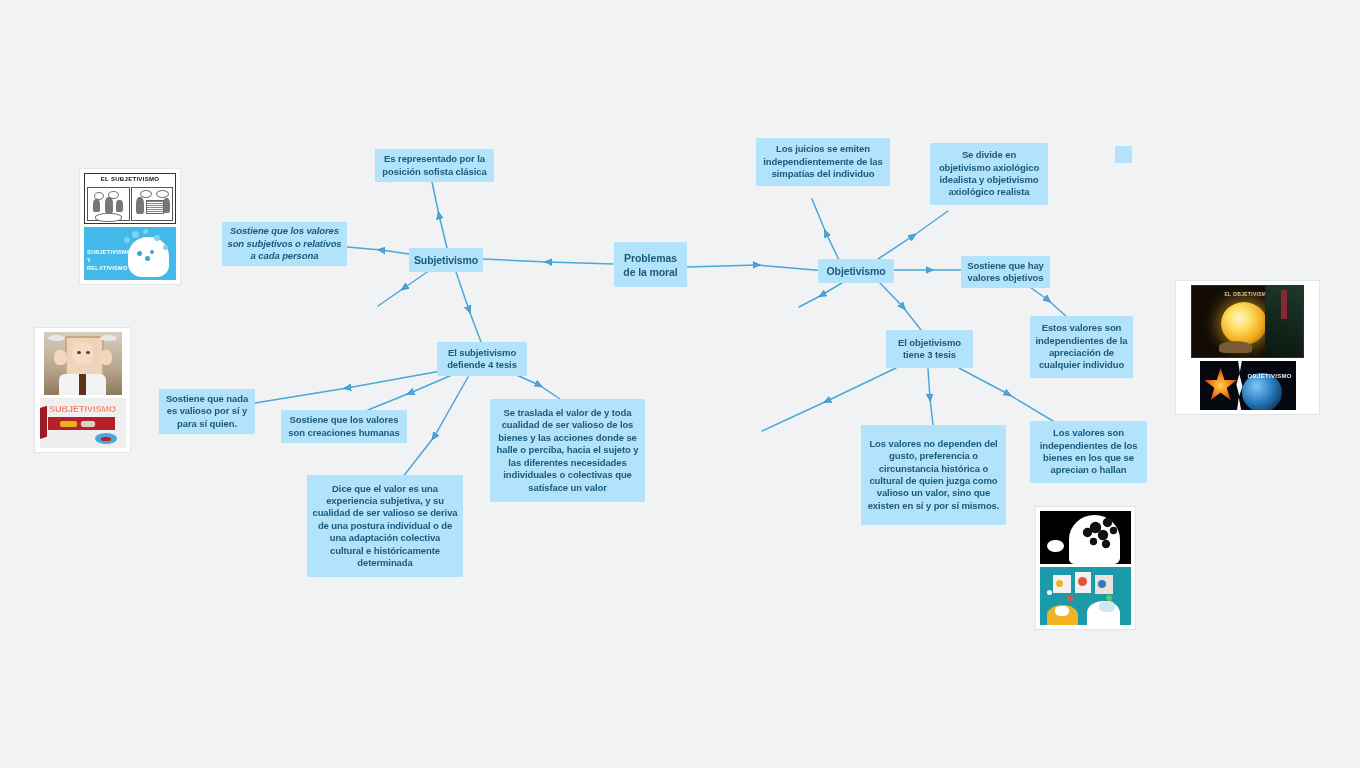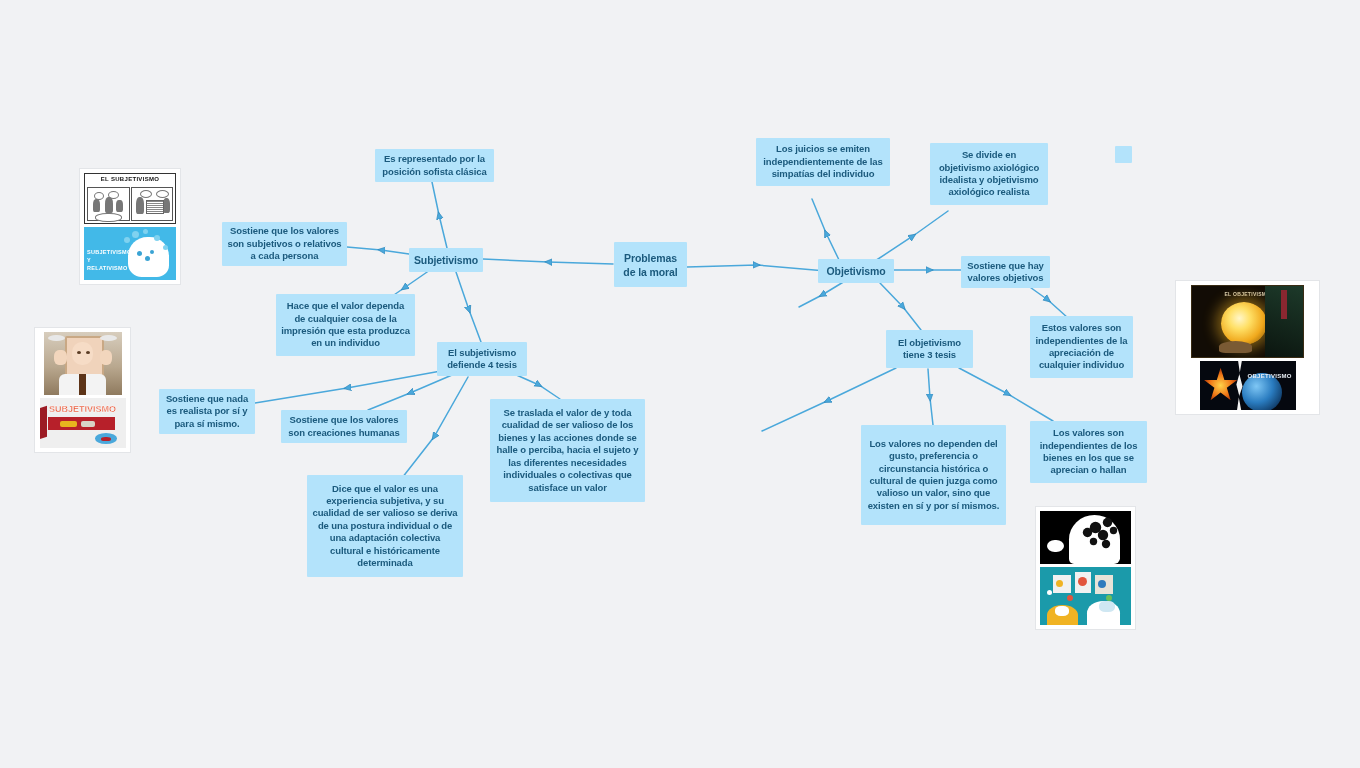--- a/index.html
+++ b/index.html
@@ -215,27 +215,26 @@
 
   <div class="node root central" style="left:614px; top:242px; width:73px; height:45px; white-space:pre-line;">Problemas
 de la moral</div>
 
   <div class="node root" style="left:409px; top:248px; width:74px; height:24px;">Subjetivismo</div>
 
   <div class="node root" style="left:818px; top:259px; width:76px; height:24px;">Objetivismo</div>
 
   <div class="node" style="left:375px; top:149px; width:119px; height:33px;">Es representado por la posición sofista clásica</div>
 
-  <div class="node" style="left:222px; top:222px; width:125px; height:44px;">Sostiene que los valores son subjetivos o relativos a cada persona</div>
-
-  <div class="node" style="left:276px; top:294px; width:139px; height:62px;">Hace que el valor dependa de cualquier cosa de la impresión que esta produzca en un individuo</div>
+  <div class="node" style="left:222px; top:222px; width:125px; height:44px;font-style:italic;">Sostiene que los valores son subjetivos o relativos a cada persona</div>
+
 
   <div class="node" style="left:437px; top:342px; width:90px; height:34px;">El subjetivismo defiende 4 tesis</div>
 
-  <div class="node" style="left:159px; top:389px; width:96px; height:45px;">Sostiene que nada es realista por sí y para sí mismo.</div>
+  <div class="node" style="left:159px; top:389px; width:96px; height:45px;">Sostiene que nada es valioso por sí y para sí quien.</div>
 
   <div class="node" style="left:281px; top:410px; width:126px; height:33px;">Sostiene que los valores son creaciones humanas</div>
 
   <div class="node" style="left:307px; top:475px; width:156px; height:102px;">Dice que el valor es una experiencia subjetiva, y su cualidad de ser valioso se deriva de una postura individual o de una adaptación colectiva cultural e históricamente determinada</div>
 
   <div class="node" style="left:490px; top:399px; width:155px; height:103px;">Se traslada el valor de y toda cualidad de ser valioso de los bienes y las acciones donde se halle o perciba, hacia el sujeto y las diferentes necesidades individuales o colectivas que satisface un valor</div>
 
   <div class="node" style="left:756px; top:138px; width:134px; height:48px;">Los juicios se emiten independientemente de las simpatías del individuo</div>
 
   <div class="node" style="left:930px; top:143px; width:118px; height:62px;">Se divide en objetivismo axiológico idealista y objetivismo axiológico realista</div>

